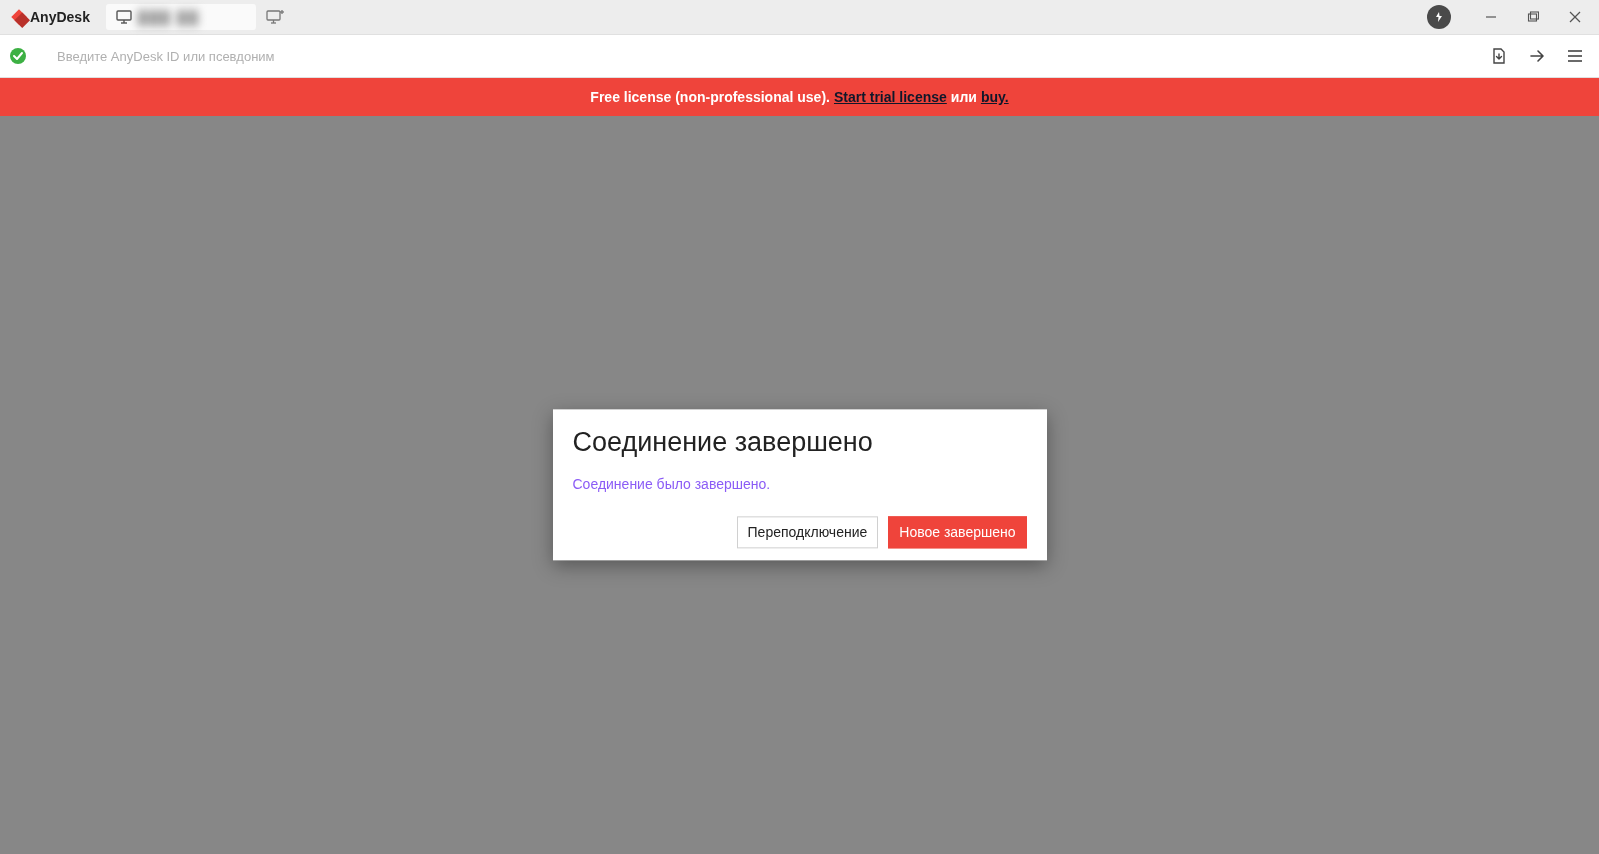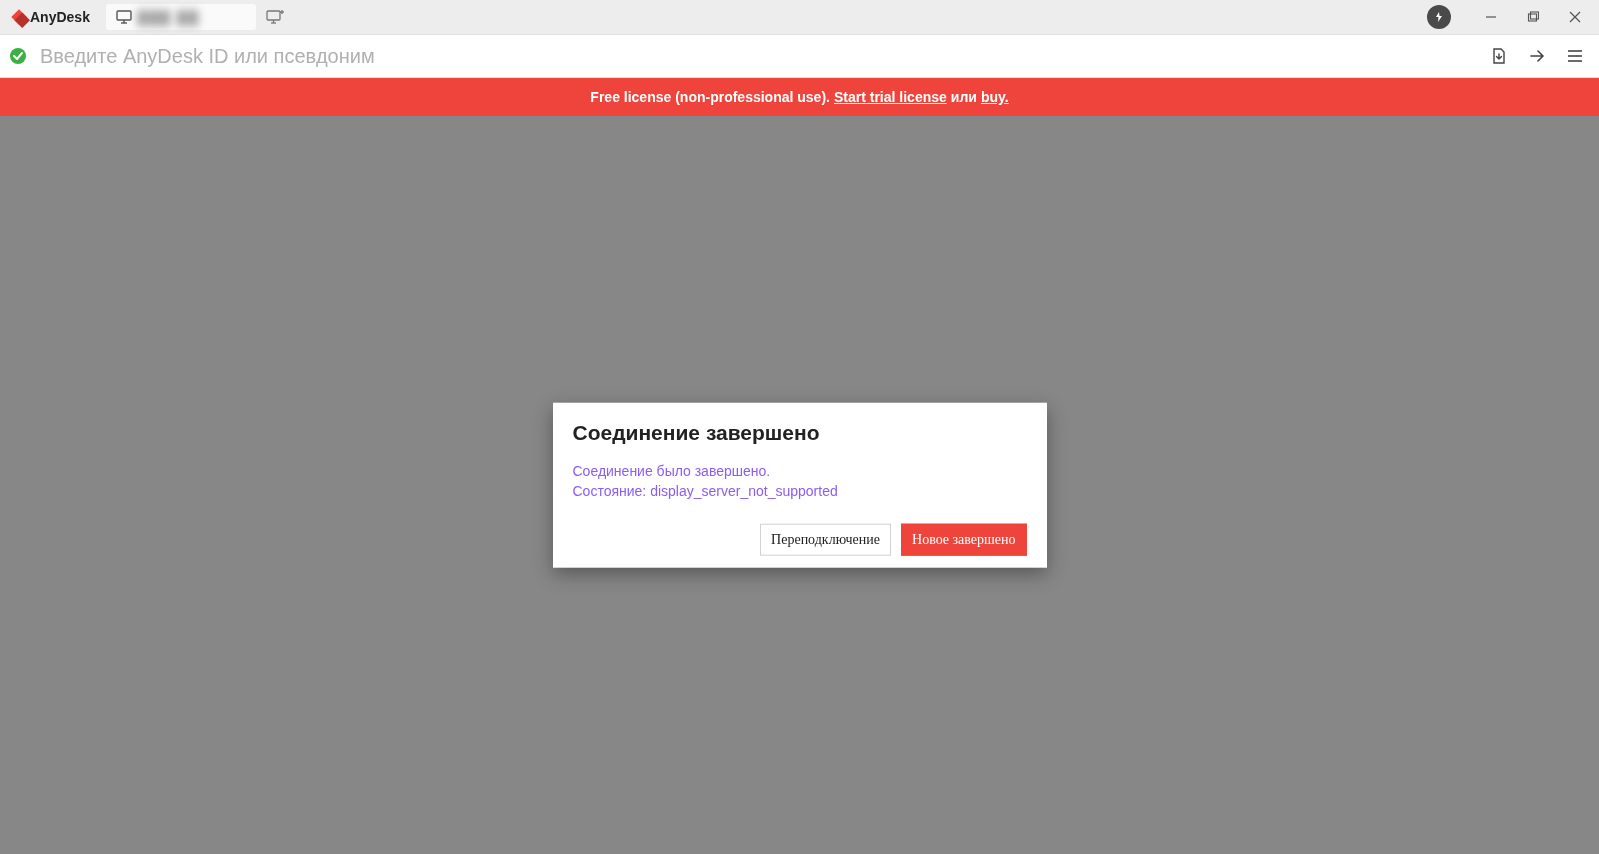--- a/index.html
+++ b/index.html
@@ -109,24 +109,25 @@
       width: 20px;
       height: 20px;
       display:flex;
       align-items:center;
       justify-content:center;
     }
     .address-input {
       flex:1;
       border: none;
       outline: none;
-      font-size: 20px;
+      font-size: 13px;
       color: #4c1d95;
       background: transparent;
       padding: 6px 4px;
+      margin-left: 17px;
     }
     .address-input::placeholder {
       color: #b0b0b0;
     }
     .address-actions {
       display:flex;
       align-items:center;
       gap: 14px;
       padding-right: 4px;
     }
@@ -144,21 +145,21 @@
       background: #ef443b;
       color: #ffffff;
       display:flex;
       align-items:center;
       justify-content:center;
       font-size: 14px;
       font-weight: 600;
       gap: 4px;
     }
     .license-banner a {
-      color: #ffffff;
+      color: #0f172a;
       font-weight: 700;
     }
     .license-banner .nolink { text-decoration:none; font-weight:600;}
 
     
     .main-area {
       flex: 1;
       position: relative;
       background: #878787;
     }
@@ -168,22 +169,22 @@
       position: absolute;
       left: 50%;
       top: 50%;
       transform: translate(-50%, -50%);
       width: 494px;
       background: #ffffff;
       box-shadow: 0 6px 18px rgba(0,0,0,0.35);
       padding: 18px 20px 12px 20px;
     }
     .dialog-title {
-      font-size: 21px;
-      font-weight: 700;
+      font-size: 27px;
+      font-weight: 400;
       color: #222;
       margin-bottom: 16px;
     }
     .dialog-body {
       font-size: 14px;
       color: #8b5cf6;
       line-height: 1.45;
       margin-bottom: 22px;
     }
     .dialog-buttons {
@@ -194,21 +195,20 @@
     .btn {
       height: 32px;
       padding: 0 10px;
       font-size: 14px;
       border: 1px solid #d0d0d0;
       background: #ffffff;
       color: #222;
       cursor: pointer;
       display:flex;
       align-items:center;
-      font-family:Liberation Serif, serif;
     }
     .btn-primary {
       background: #ef443b;
       border-color: #ef443b;
       color: #ffffff;
     }
   </style>
 </head>
 <body>
 
@@ -303,20 +303,19 @@
   <a href="#">Start trial license</a>
   <span class="nolink"> или </span>
   <a href="#">buy.</a>
 </div>
 
 <div class="main-area">
   <div class="dialog">
     <div class="dialog-title">Соединение завершено</div>
     <div class="dialog-body">
       <div>Соединение было завершено.</div>
-      <div>Состояние: display_server_not_supported</div>
     </div>
     <div class="dialog-buttons">
       <button class="btn">Переподключение</button>
       <button class="btn btn-primary">Новое завершено</button>
     </div>
   </div>
 </div>
 
 </body></html>

